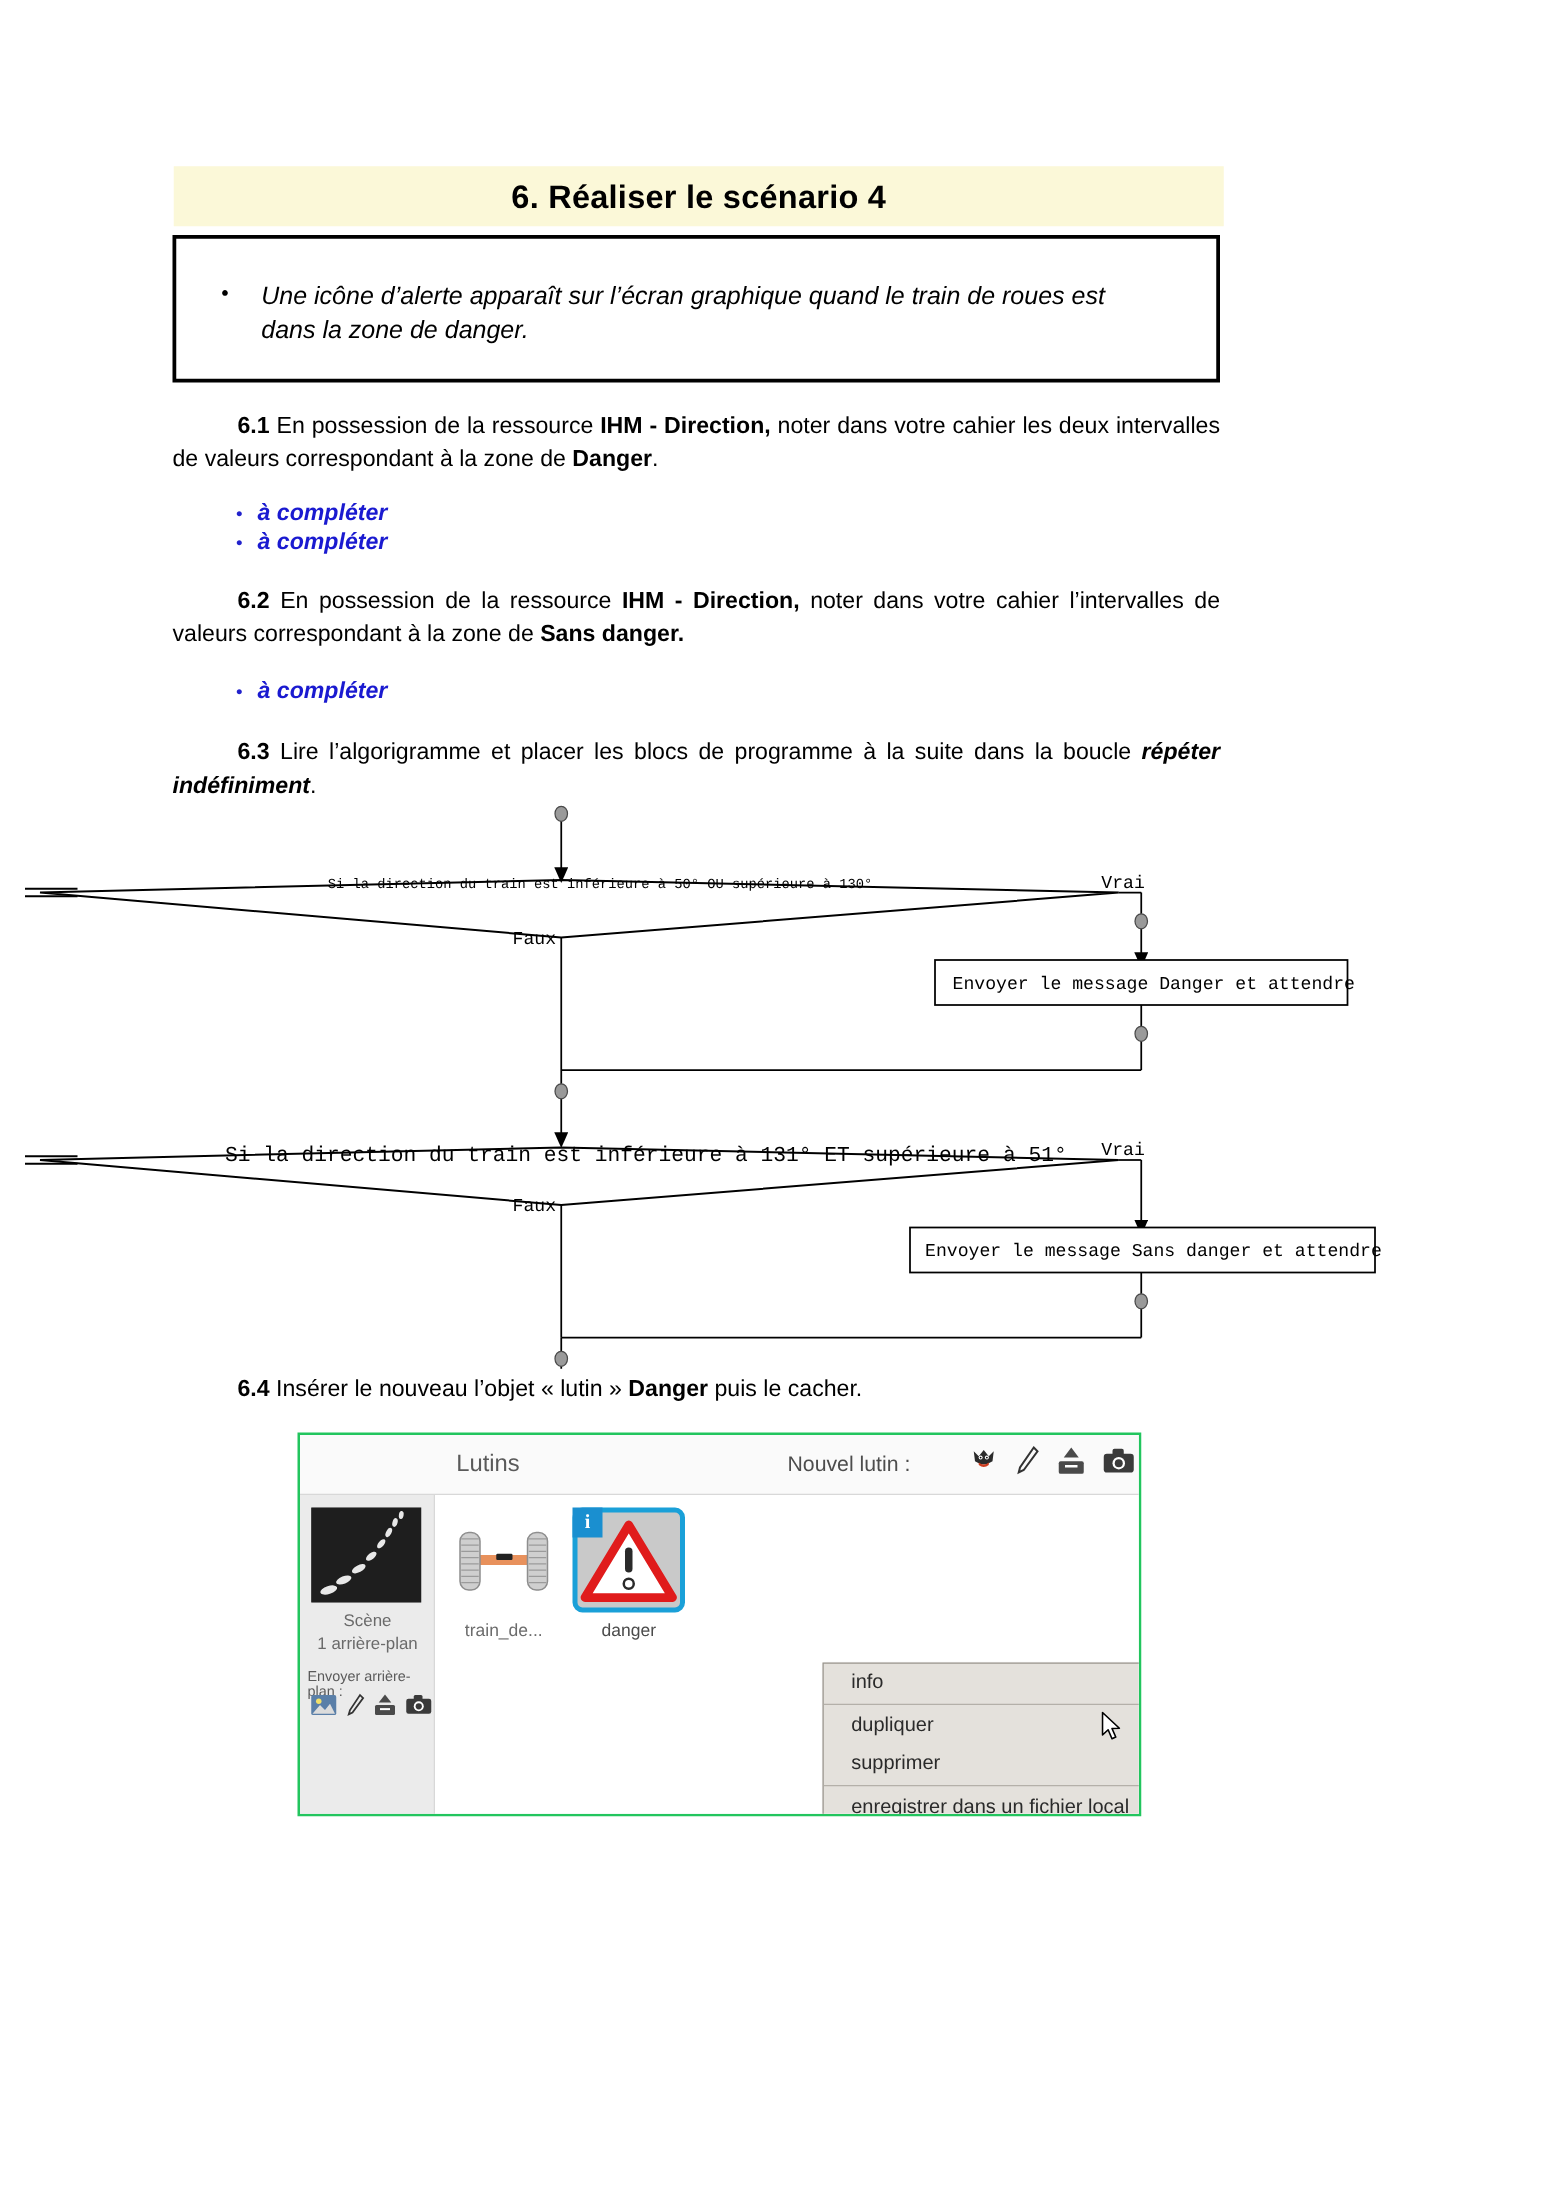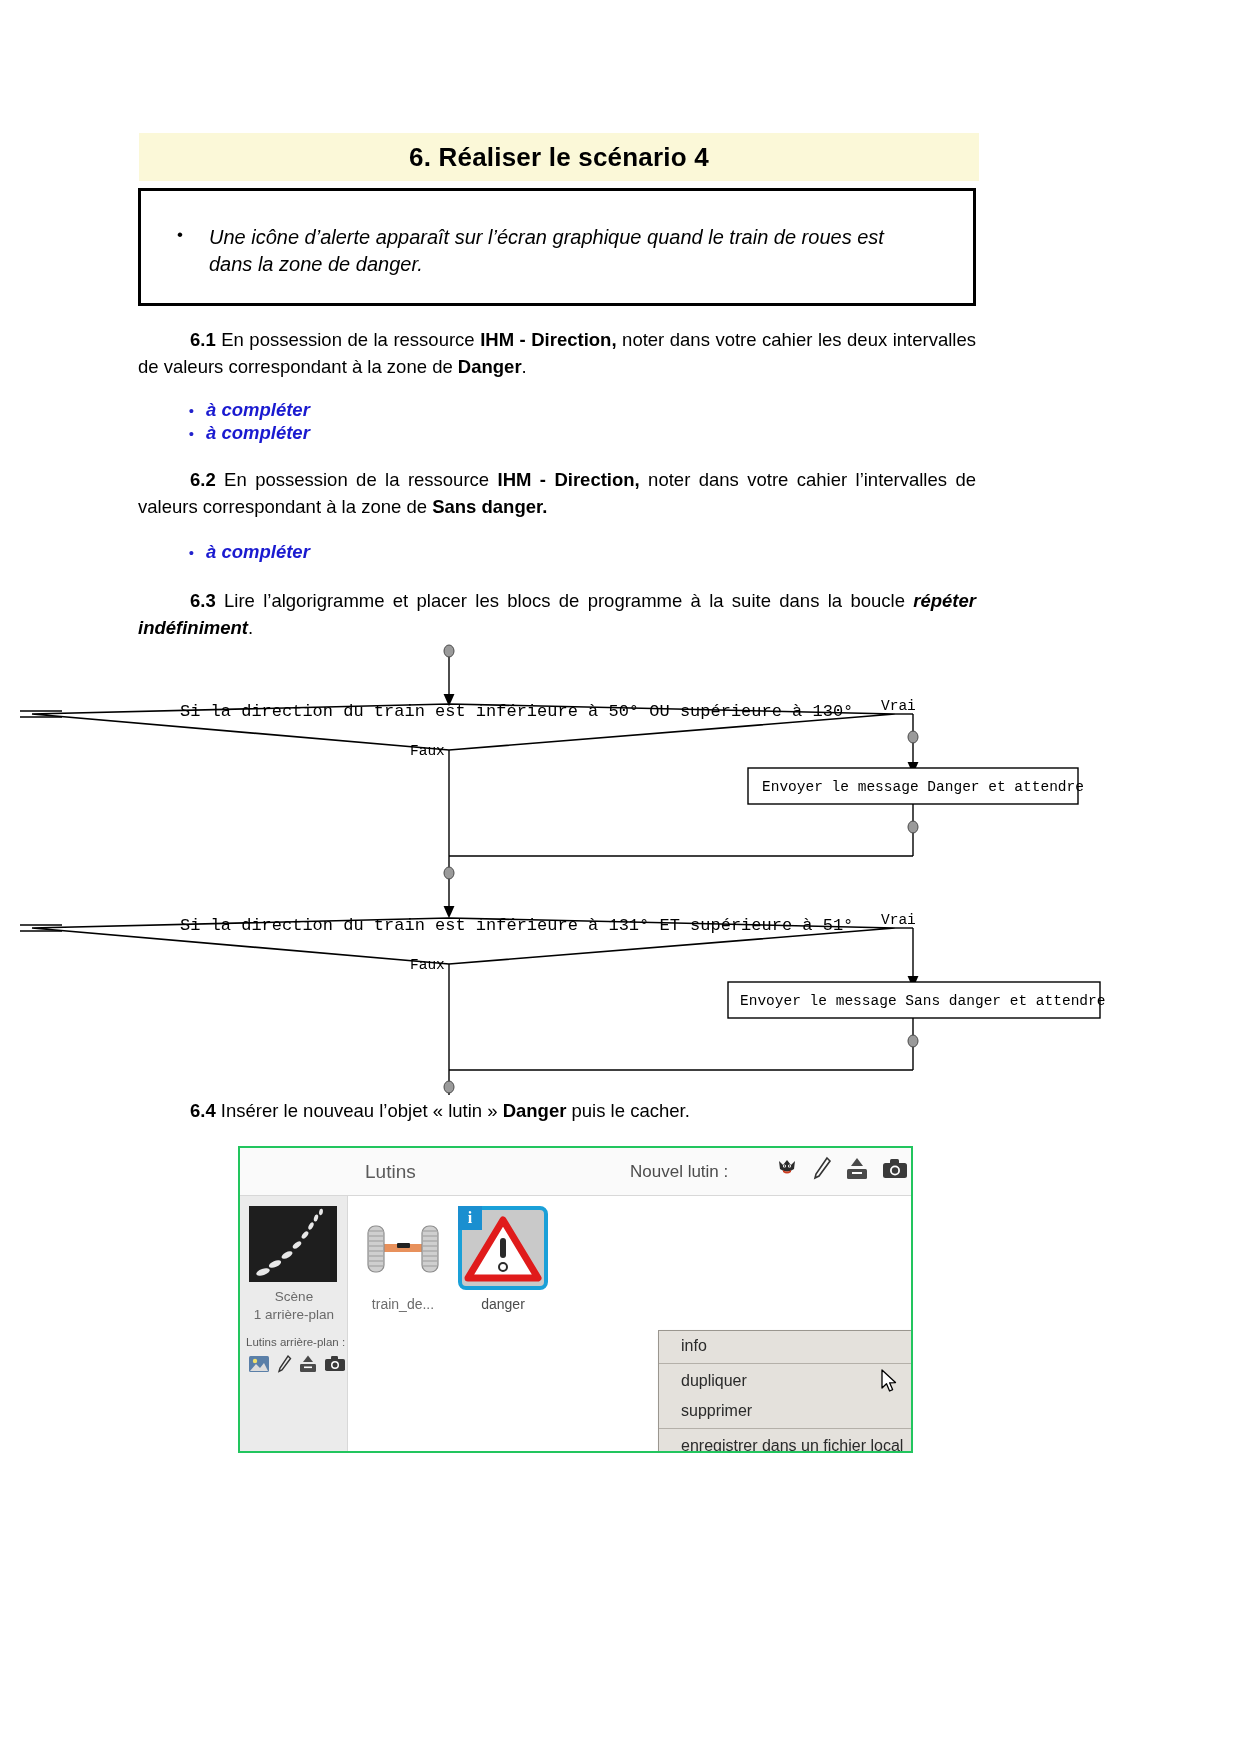--- a/index.html
+++ b/index.html
@@ -203,21 +203,21 @@
       <ellipse cx="911" cy="401" rx="5" ry="6" fill="#9a9a9a" stroke="#4a4a4a" stroke-width="1"></ellipse>
 
       <line x1="447" y1="430" x2="911" y2="430" stroke="#000" stroke-width="1.4"></line>
       <line x1="447" y1="430" x2="447" y2="455" stroke="#000" stroke-width="1.4"></line>
       <ellipse cx="447" cy="447" rx="5" ry="6" fill="#9a9a9a" stroke="#4a4a4a" stroke-width="1"></ellipse>
     </svg>
   </div>
 
   <div style="position:absolute;left:0;top:0;width:1240px;height:1754px;pointer-events:none;">
     <div style="position:absolute;left:178px;top:702px;width:600px;text-align:center;
-                font-family:'Liberation Mono',monospace;font-size:17px;white-space:nowrap;">Si la direction du train est inférieure à 50° OU supérieure à 130°</div>
+                font-family:'Liberation Mono',monospace;font-size:11px;white-space:nowrap;">Si la direction du train est inférieure à 50° OU supérieure à 130°</div>
     <div style="position:absolute;left:178px;top:916px;width:600px;text-align:center;
                 font-family:'Liberation Mono',monospace;font-size:17px;white-space:nowrap;">Si la direction du train est inférieure à 131° ET supérieure à 51°</div>
   </div>
 
   <div class="para" style="top:1098px;">
     <span class="indent"></span><b>6.4</b><span> Insérer le nouveau l’objet « lutin » </span><b>Danger</b><span> puis le cacher.</span>
   </div>
 
   <div class="scratch">
 
@@ -271,21 +271,21 @@
             <ellipse cx="62" cy="20" rx="4" ry="2.1" transform="rotate(-62 62 20)"></ellipse>
             <ellipse cx="67" cy="12" rx="3.6" ry="2" transform="rotate(-74 67 12)"></ellipse>
             <ellipse cx="72" cy="6" rx="3.2" ry="1.9" transform="rotate(-82 72 6)"></ellipse>
           </g>
         </svg>
       </div>
       <div class="stage-cap">
         <div>Scène</div>
         <div>1 arrière-plan</div>
       </div>
-      <div class="nouvel-ap">Lutins arrière-plan :</div>
+      <div class="nouvel-ap">Envoyer arrière-plan :</div>
       <div class="sc-left-icons">
         <span style="display:inline-block;">
           <svg width="22" height="20" viewBox="0 0 22 20">
             <rect x="1" y="2" width="20" height="16" rx="1.5" fill="#5a7fa8"></rect>
             <circle cx="7" cy="7" r="2.2" fill="#f2e06a"></circle>
             <path d="M2 17 L8 10 L12 14 L16 9 L20 17 Z" fill="#dcdcdc"></path>
           </svg>
         </span>
         <span style="display:inline-block;">
           <svg width="16" height="20" viewBox="0 0 16 20">

